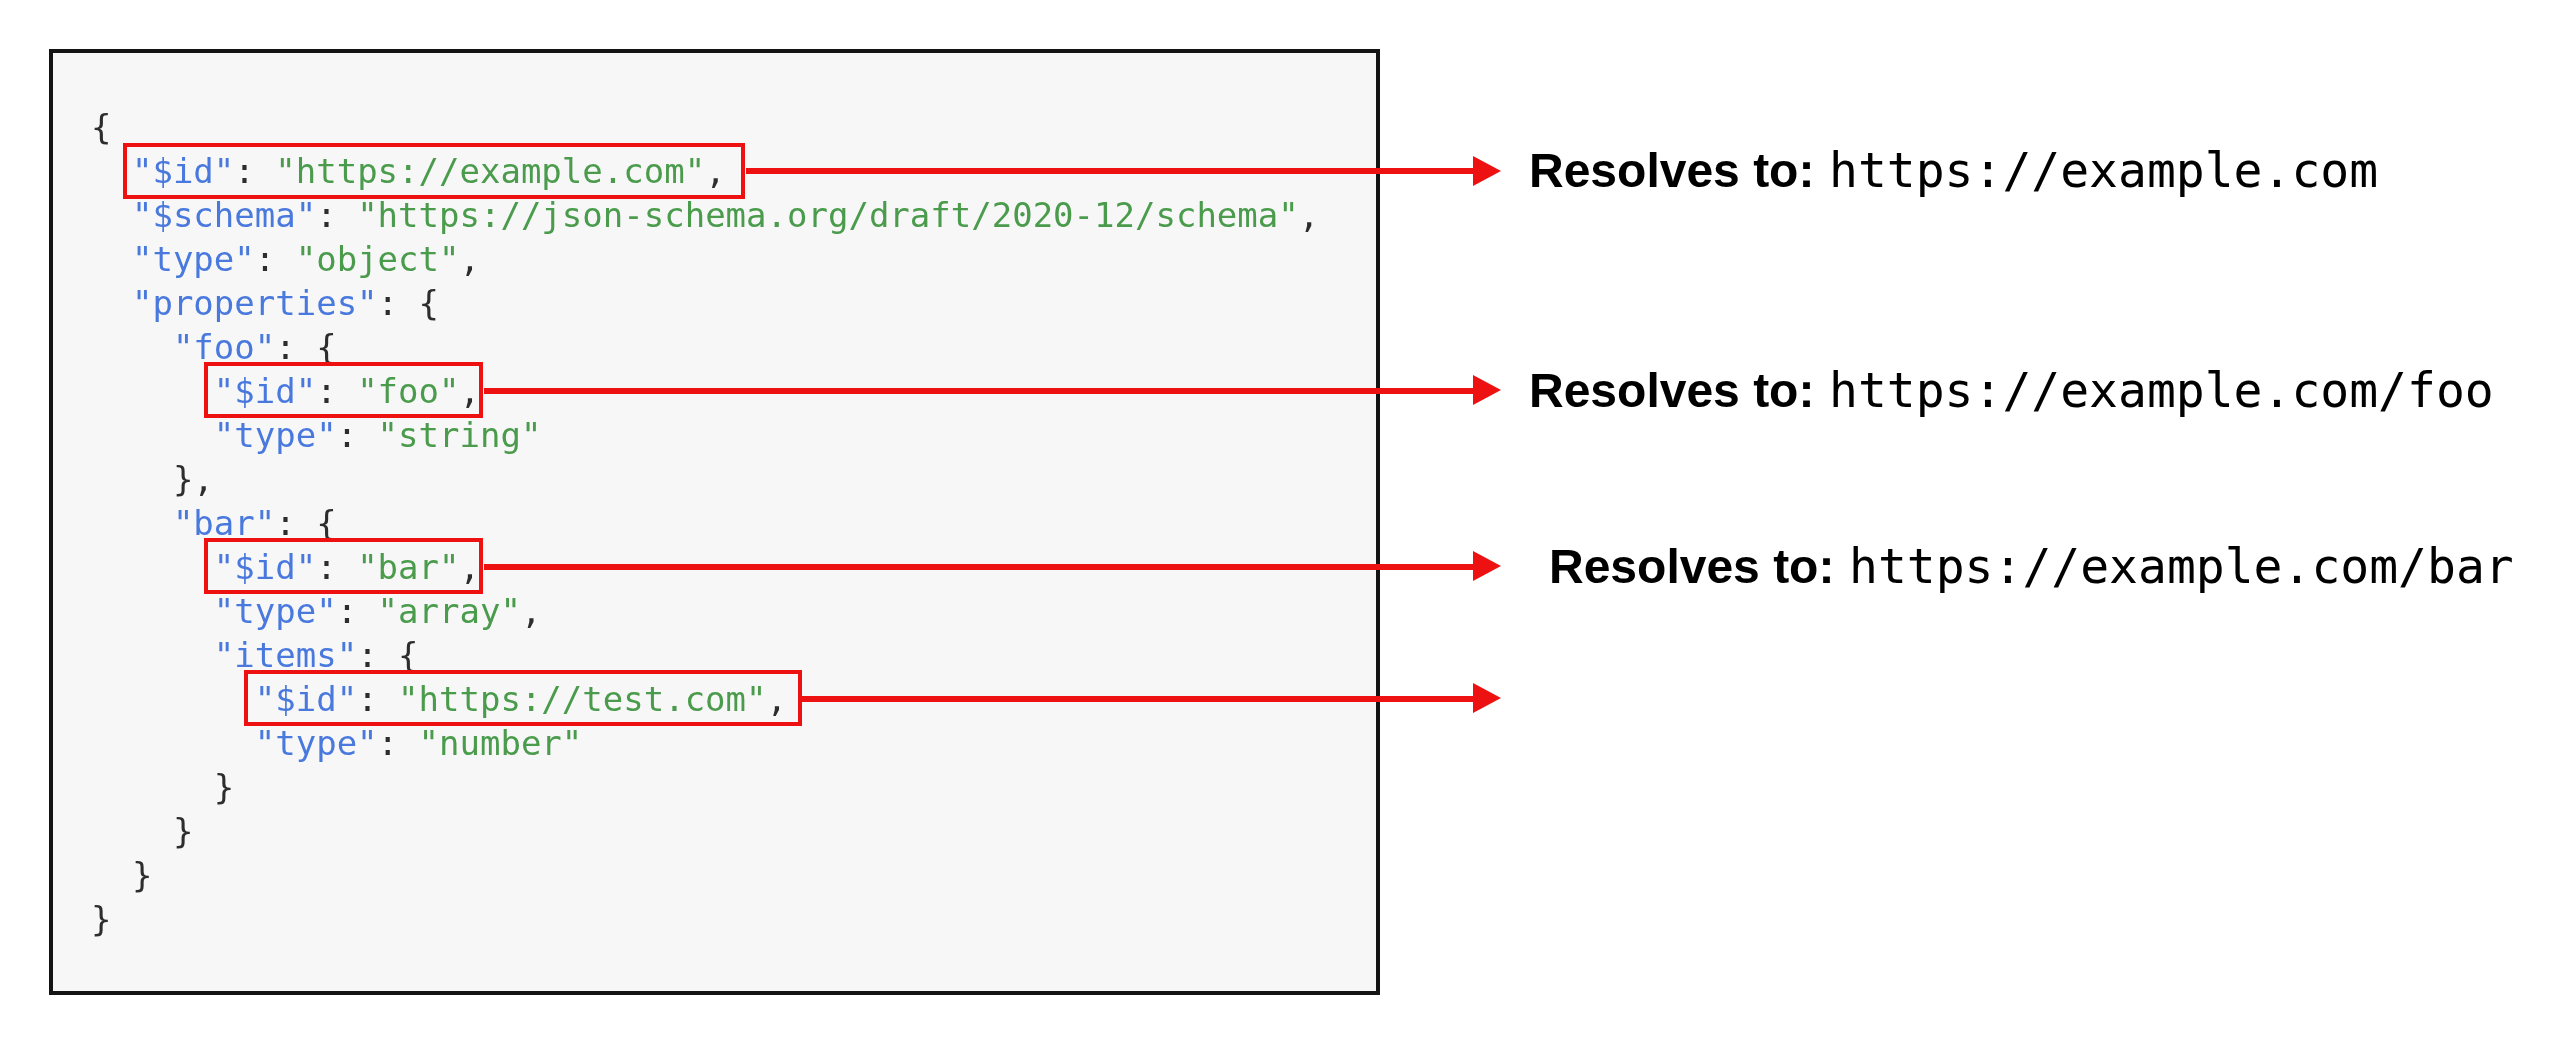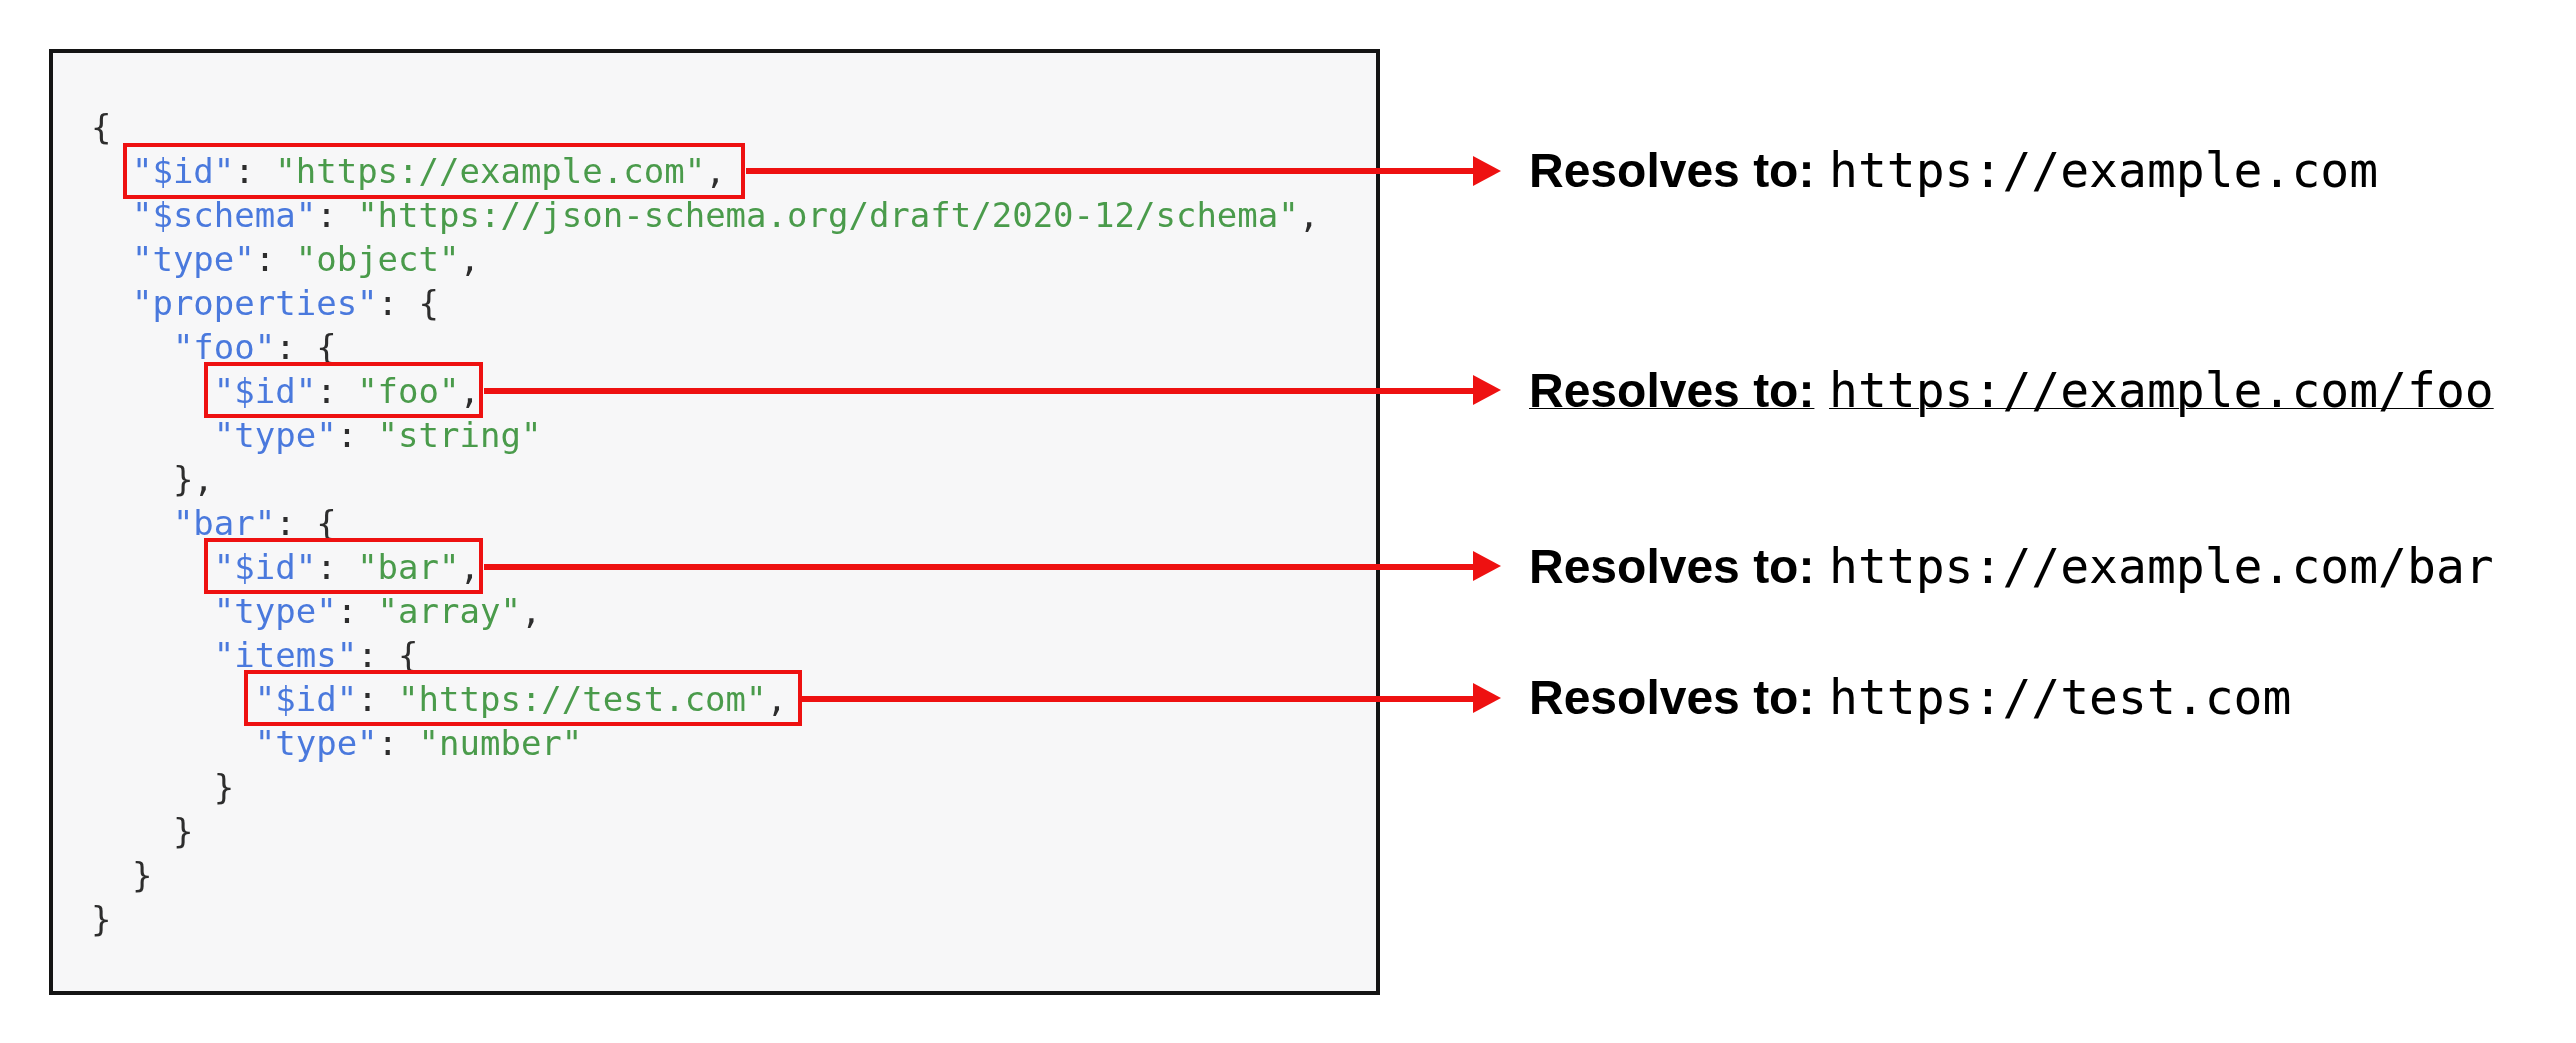--- a/index.html
+++ b/index.html
@@ -64,22 +64,22 @@
     border-bottom: 15.3px solid transparent;
   }
   .h1 { left: 1473px; top: 156px; }
   .h2 { left: 1473px; top: 375px; }
   .h3 { left: 1473px; top: 551px; }
   .h4 { left: 1473px; top: 683px; }
 
   
   .ann { position: absolute; left: 1529px; white-space: nowrap; text-align: right; }
   .ann1 { top: 142px; }
-  .ann2 { top: 362px; text-decoration: underline; }
-  .ann3 { top: 538px; }
+  .ann2 { top: 362px; }
+  .ann3 { top: 538px; margin-left: 20px; }
   .ann4 { top: 669px; }
   .ann-label {
     font: bold 48px/57px "Liberation Sans", sans-serif;
     color: #000;
   }
   .ann-value {
     font: 48px/57px "DejaVu Sans Mono", monospace;
     color: #000;
     margin-left: 14.6px;
   }
@@ -110,18 +110,15 @@
 
   <div class="ann ann1">
     <span class="ann-label">Resolves to:</span><span class="ann-value">https://example.com</span>
   </div>
   <div class="ann ann2">
     <span class="ann-label">Resolves to:</span><span class="ann-value">https://example.com/foo</span>
   </div>
   <div class="ann ann3">
     <span class="ann-label">Resolves to:</span><span class="ann-value">https://example.com/bar</span>
   </div>
-  <div class="ann ann4">
-    <span class="ann-label">Resolves to:</span><span class="ann-value">https://test.com</span>
-  </div>
 
 </div>
 
 
 </body></html>

